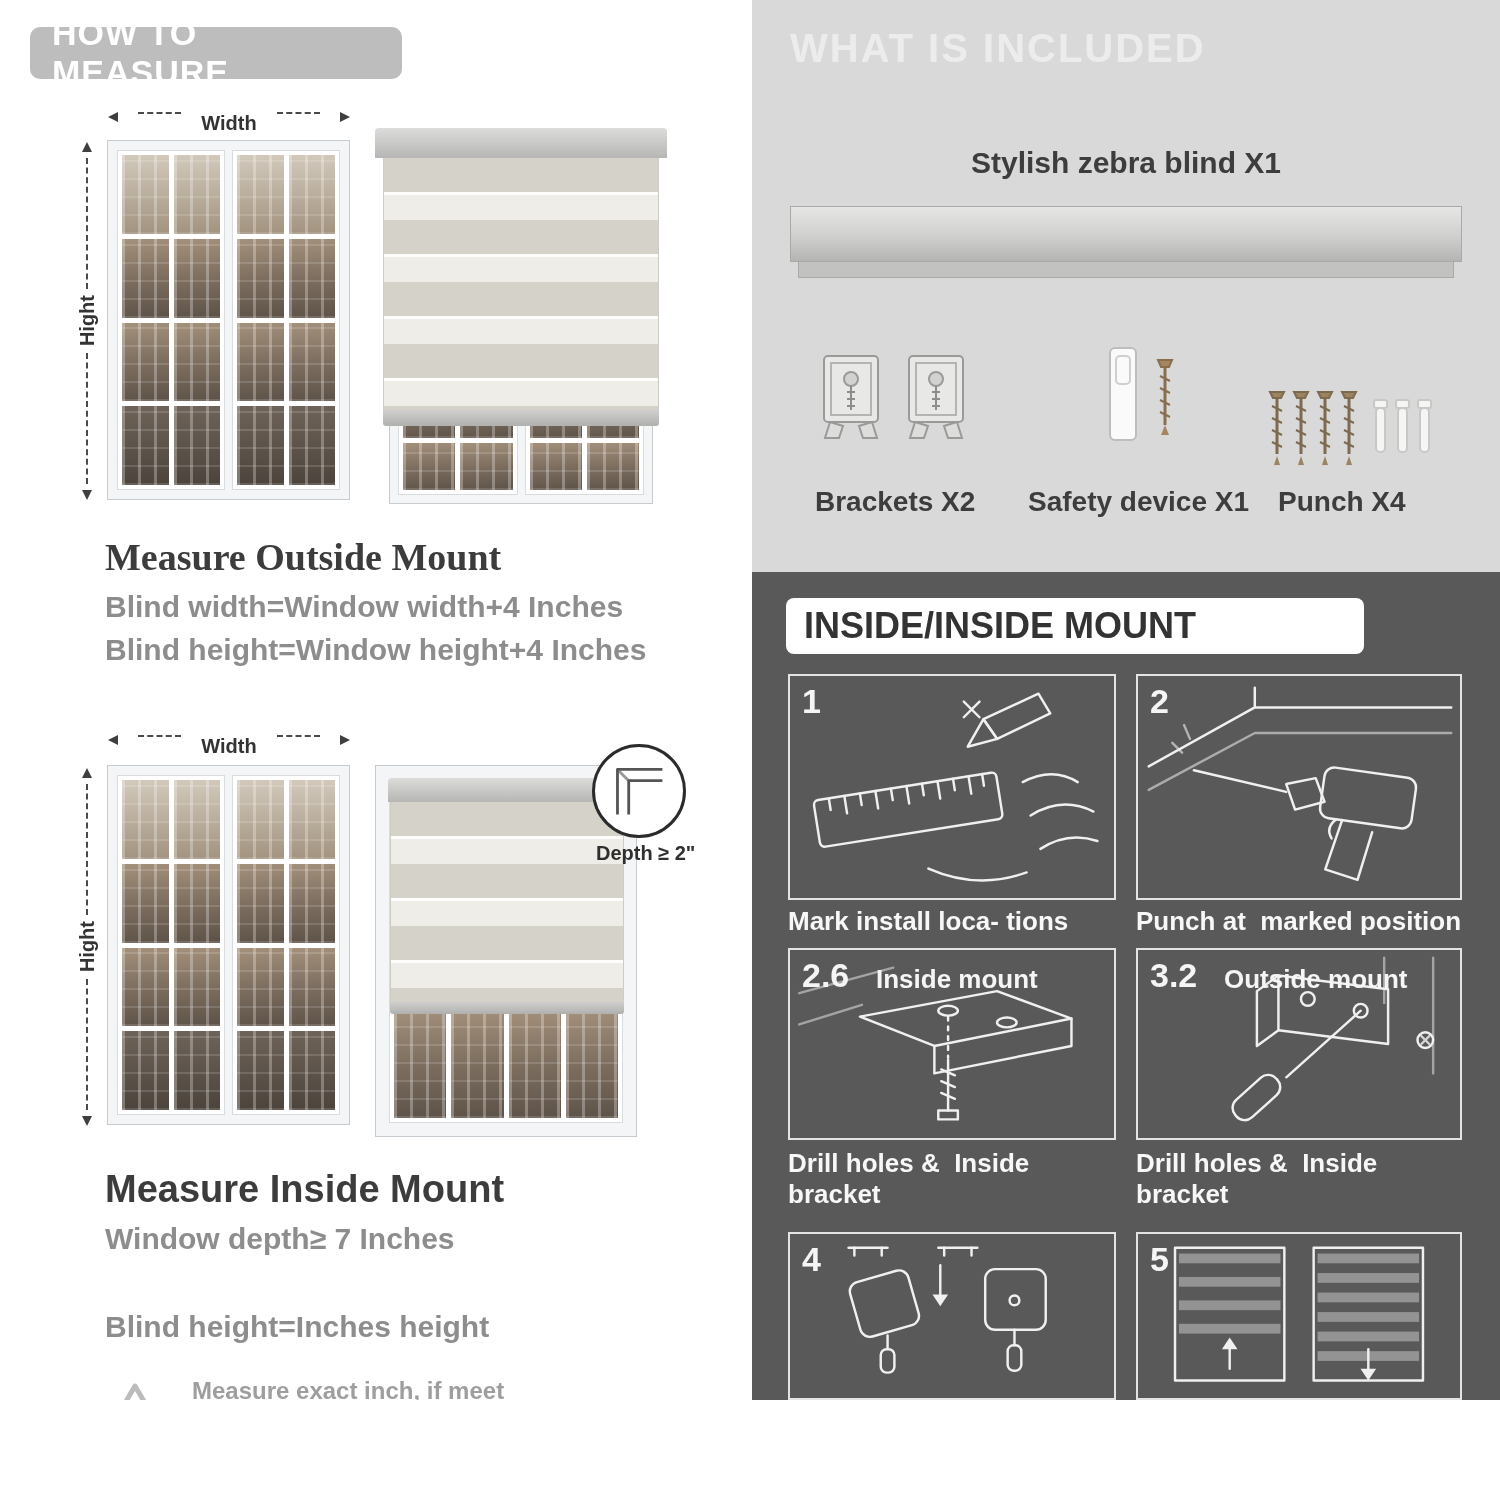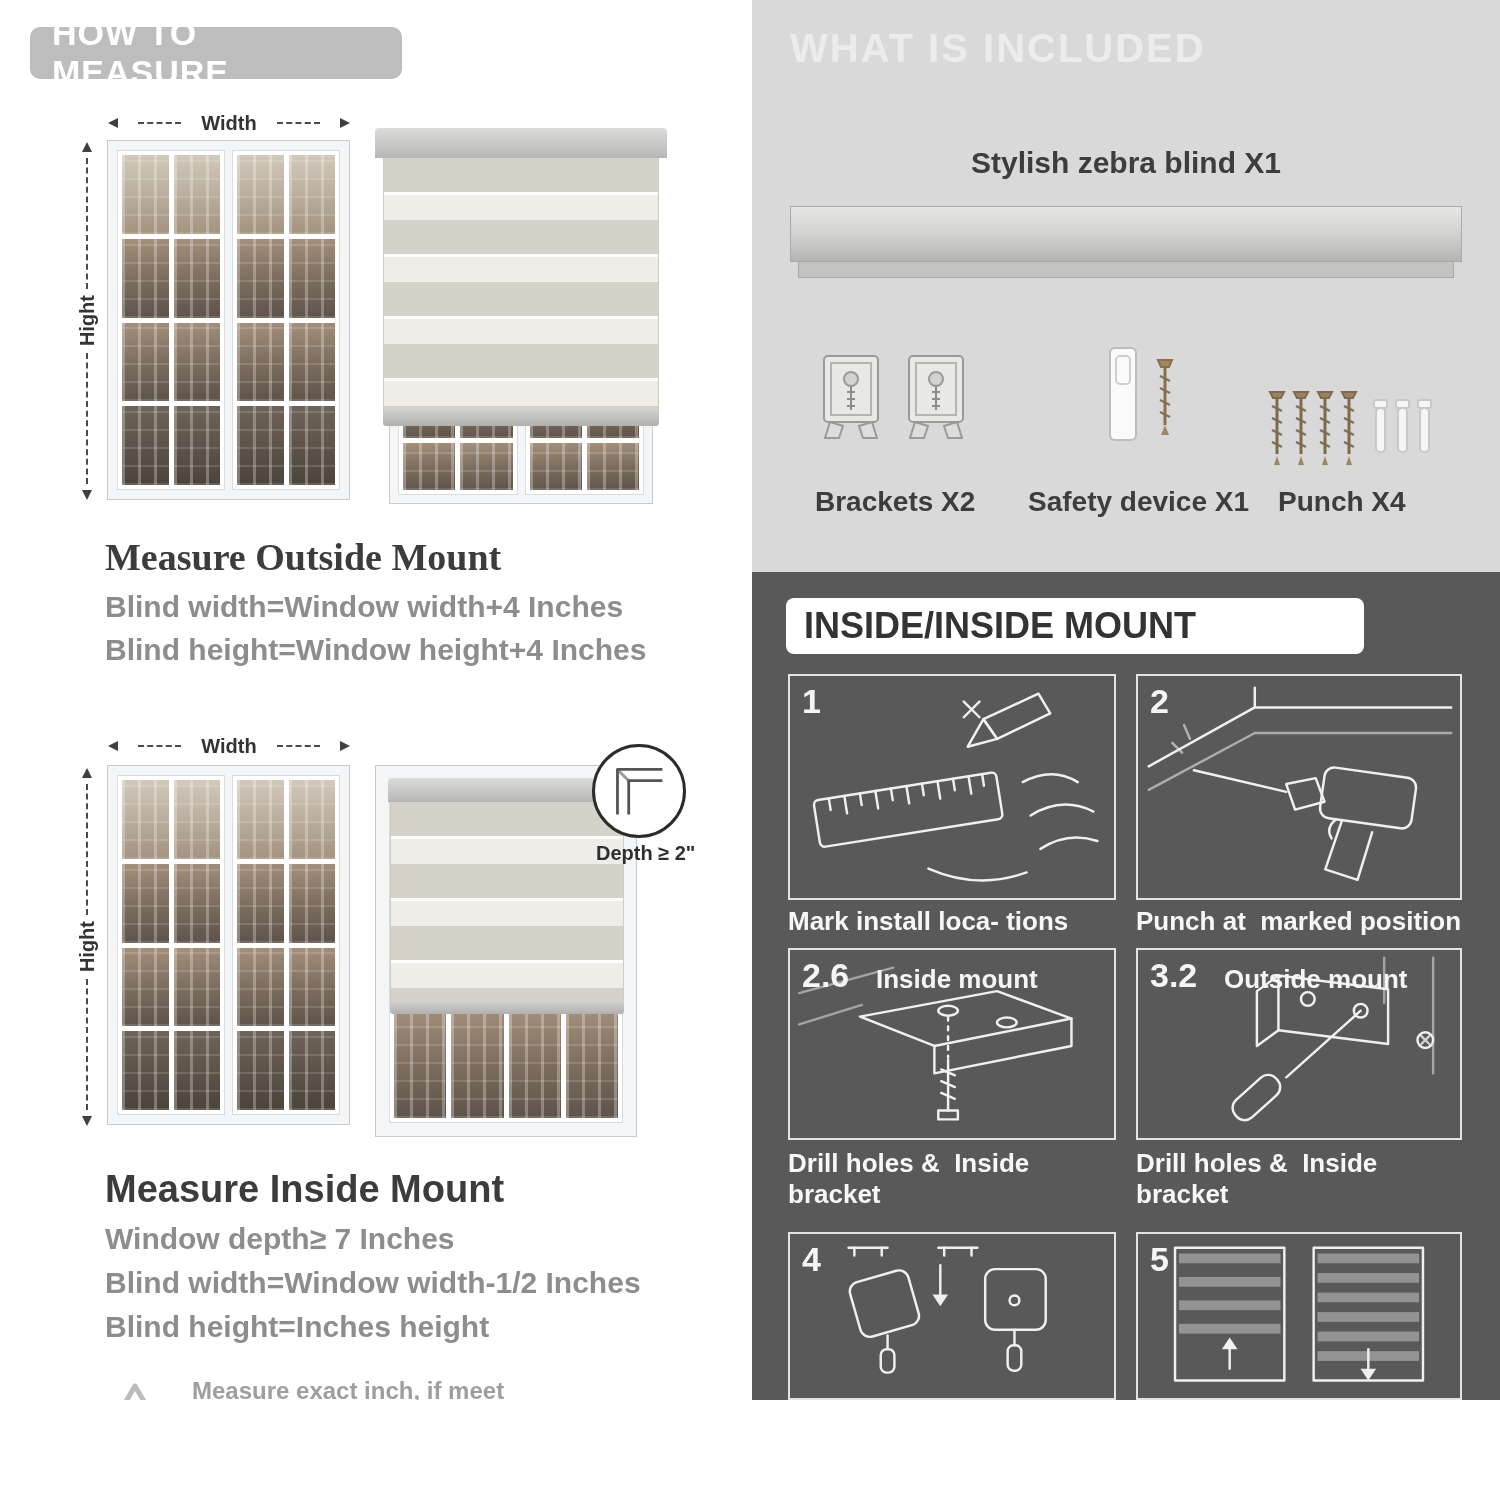--- a/index.html
+++ b/index.html
@@ -8,21 +8,21 @@
   .abs{position:absolute;box-sizing:border-box;}
 
   
   .pill{background:#bdbdbd;border-radius:10px;color:#ffffff;font-weight:bold;
         font-size:34px;letter-spacing:1px;padding:0 22px;display:flex;align-items:center;}
   .h1{font-size:38px;font-weight:bold;color:#3c3c3c;}
   .graytext{font-size:30px;font-weight:bold;color:#8d8d8d;}
   .smallnote{font-size:24px;font-weight:600;color:#9e9e9e;line-height:1.4;}
 
   
-  .harrow{display:flex;align-items:center;gap:20px;}
+  .harrow{display:flex;align-items:flex-start;gap:20px;}
   .harrow::before{content:"";border-style:solid;border-width:5px 10px 5px 0;
                   border-color:transparent #3f3f3f transparent transparent;}
   .harrow::after{content:"";border-style:solid;border-width:5px 0 5px 10px;
                  border-color:transparent transparent transparent #3f3f3f;}
   .harrow .ln{flex:1;border-top:2px dashed #4a4a4a;height:0;}
   .harrow .lab{font-size:20px;font-weight:bold;color:#333;}
   .varrow{display:flex;flex-direction:column;align-items:center;gap:6px;width:22px;}
   .varrow::before{content:"";border-style:solid;border-width:0 5px 10px 5px;
                   border-color:transparent transparent #3f3f3f transparent;}
   .varrow::after{content:"";border-style:solid;border-width:10px 5px 0 5px;
@@ -202,21 +202,20 @@
         <path d="M24 72 V24 H72"></path>
         <path d="M36 72 V36 H72"></path>
         <path d="M24 24 L36 36" opacity=".6"></path>
       </g>
     </svg>
   </div>
   <div class="abs depth-label" style="left:596px;top:842px;">Depth ≥ 2"</div>
 
   <div class="abs h1" style="left:105px;top:1168px;">Measure Inside Mount</div>
   <div class="abs graytext" style="left:105px;top:1222px;">Window depth≥ 7 Inches</div>
-  <div class="abs graytext" style="left:105px;top:1266px;">Blind width=Window width-1/2 Inches</div>
   <div class="abs graytext" style="left:105px;top:1310px;">Blind height=Inches height</div>
 
   <svg class="abs" style="left:95px;top:1378px;" width="80" height="74" viewBox="0 0 80 74">
     <path d="M40 8 L74 66 H6 Z" fill="none" stroke="#bcbcbc" stroke-width="5" stroke-linejoin="round"></path>
     <path d="M40 30 v16" stroke="#bcbcbc" stroke-width="5" stroke-linecap="round"></path>
     <circle cx="40" cy="56" r="3.5" fill="#bcbcbc"></circle>
   </svg>
   <div class="abs smallnote" style="left:192px;top:1374px;width:468px;">Measure exact inch, if meet measurement less than 1 inch,please also let us know exact measurement, please do not leave it</div>
 
   <div class="abs panel-light" style="left:752px;top:0;width:748px;height:572px;"></div>

